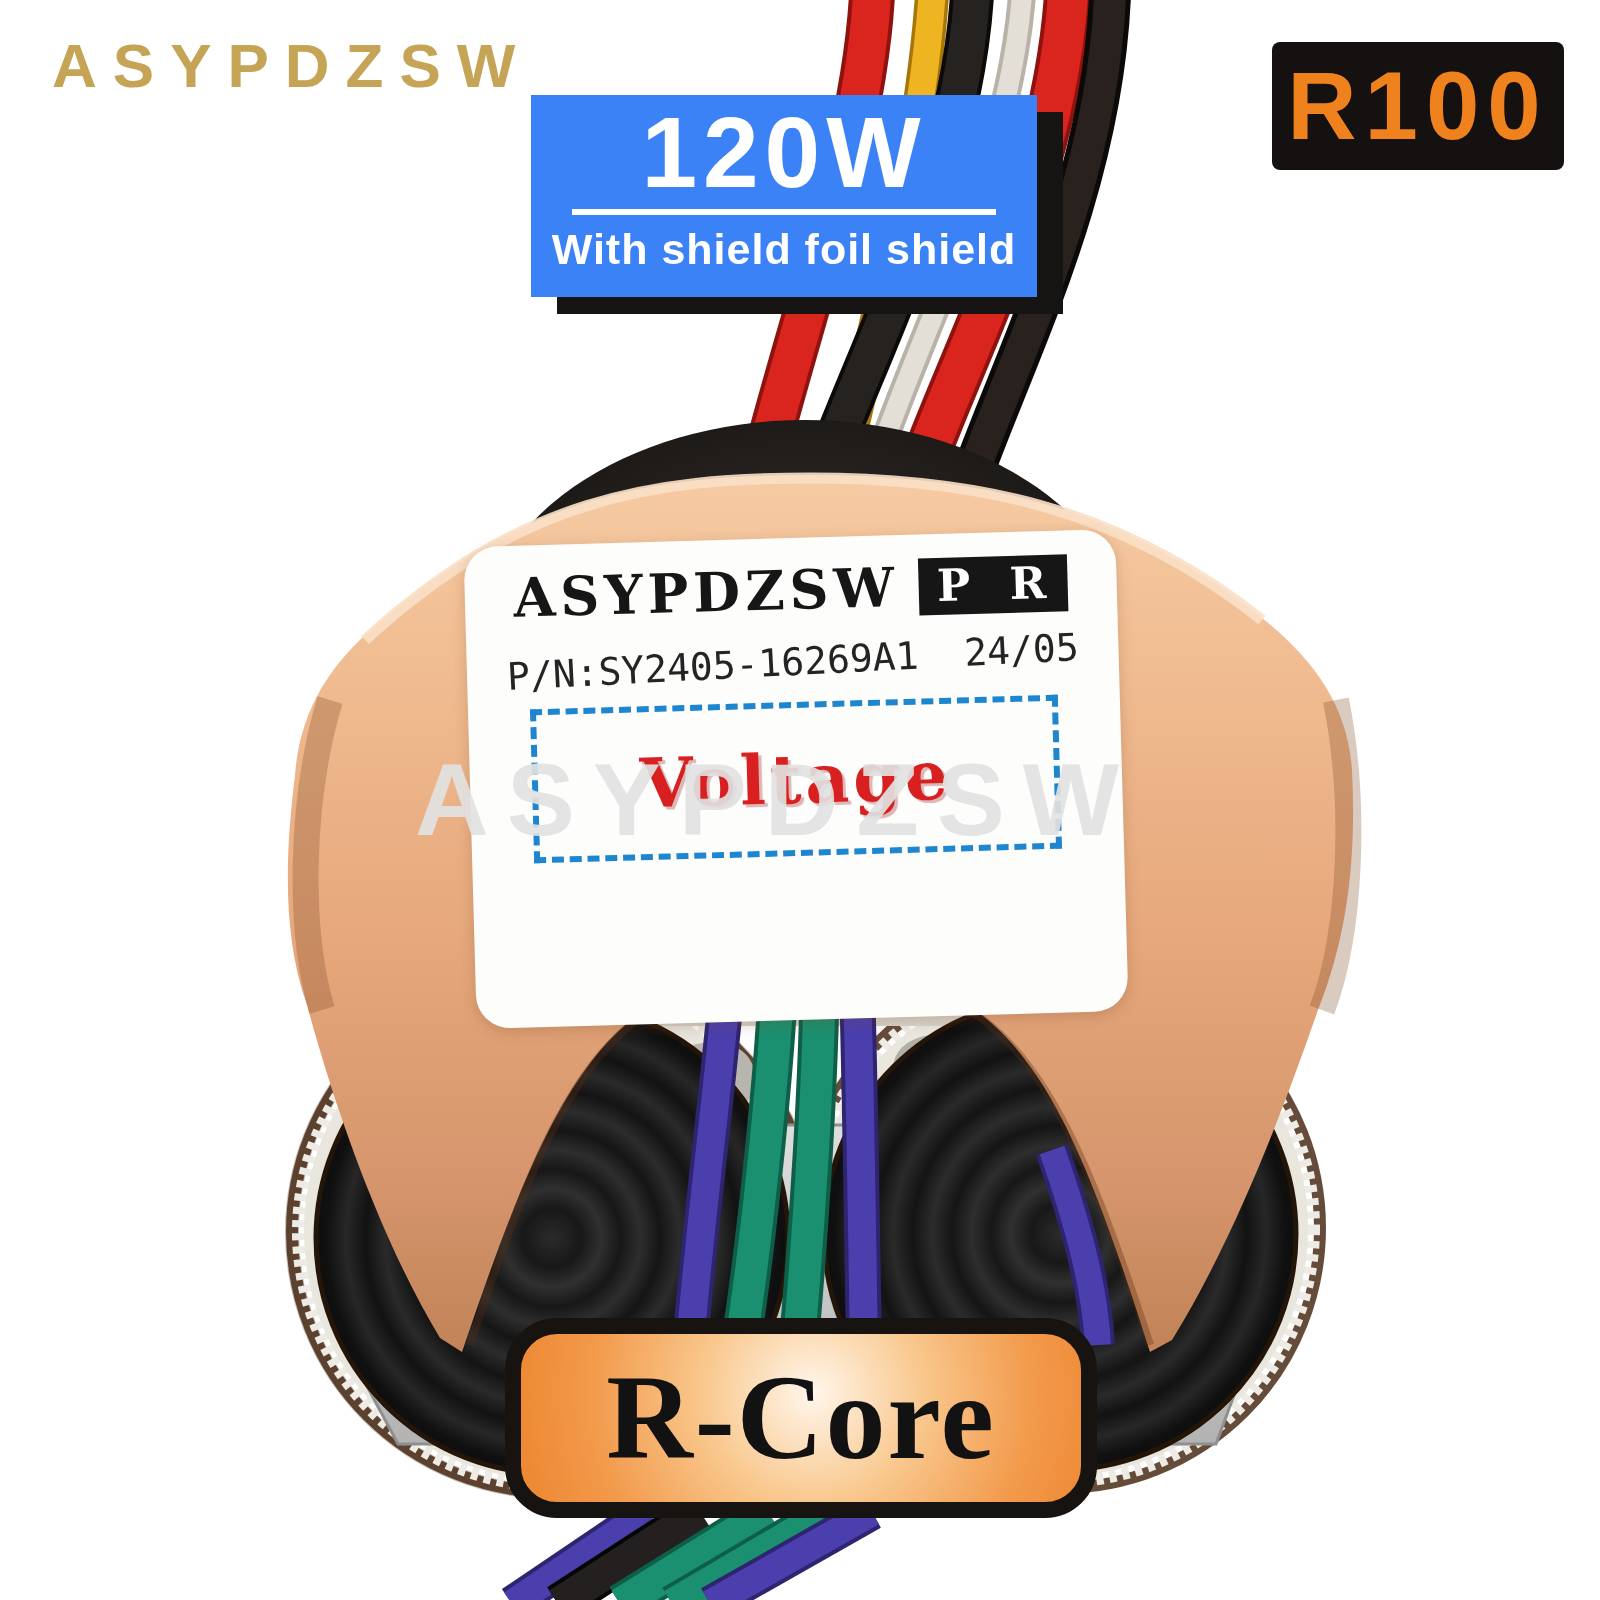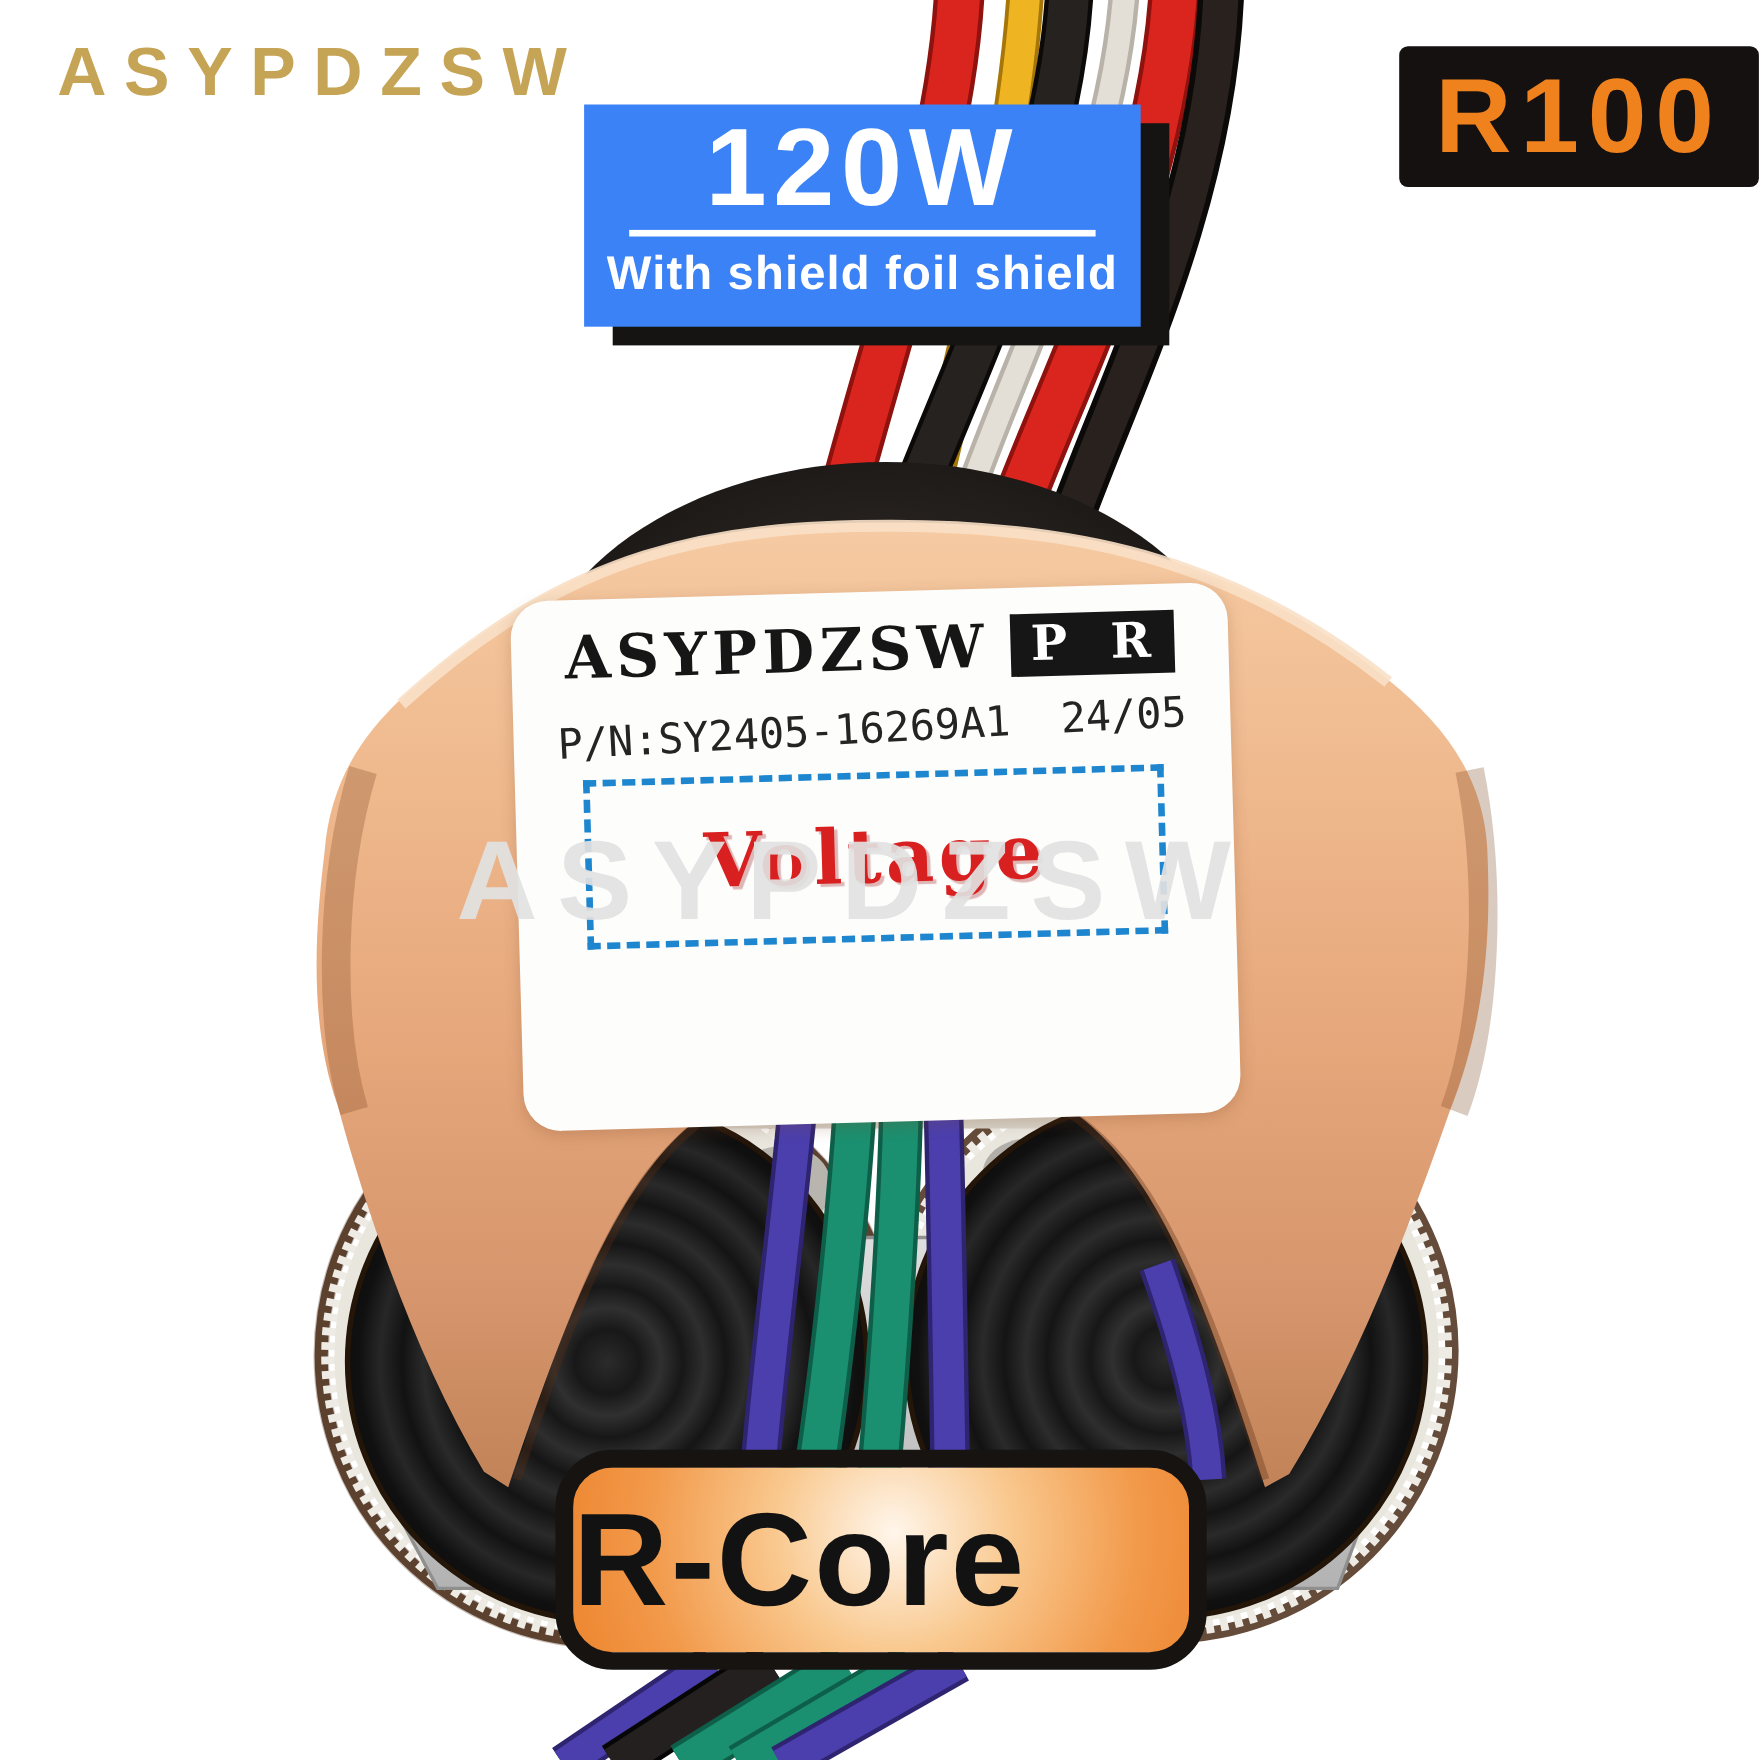--- a/index.html
+++ b/index.html
@@ -5,21 +5,21 @@
   html,body{margin:0;padding:0;background:#ffffff;}
   .canvas{position:relative;width:1600px;height:1600px;background:#ffffff;overflow:hidden;
           font-family:"Liberation Sans",sans-serif;}
   .canvas svg{position:absolute;left:0;top:0;z-index:0;}
 
   
   .brand-logo{position:absolute;left:52px;top:30px;z-index:6;
     font-size:62px;font-weight:800;letter-spacing:16px;color:#c6a455;}
 
   
-  .model-badge{position:absolute;left:1272px;top:42px;width:327px;height:128px;z-index:6;
+  .model-badge{position:absolute;left:1272px;top:42px;width:292px;height:128px;z-index:6;
     background:#141110;border-radius:8px;display:flex;align-items:center;justify-content:center;}
   .model-badge span{font-size:96px;font-weight:700;letter-spacing:8px;color:#f0821e;}
 
   
   .power-badge{position:absolute;left:531px;top:95px;width:506px;height:202px;z-index:6;
     background:#3b82f6;box-shadow:26px 17px 0 0 #161413;display:flex;flex-direction:column;
     align-items:center;justify-content:flex-start;}
   .power-badge .power{font-size:100px;font-weight:800;color:#ffffff;letter-spacing:6px;line-height:1.1;margin-top:2px;}
   .power-badge .rule{width:424px;height:6px;background:#ffffff;margin:2px 0 10px 0;}
   .power-badge .sub{font-size:43px;font-weight:600;color:#ffffff;letter-spacing:1px;}
@@ -42,21 +42,21 @@
     color:#d92020;letter-spacing:4px;text-shadow:3px 3px 1px rgba(150,20,20,.3);}
 
   
   .watermark{position:absolute;left:415px;top:742px;z-index:3;white-space:nowrap;
     font-size:102px;font-weight:700;letter-spacing:18px;color:#e2e2e2;opacity:.92;pointer-events:none;}
 
   
   .core-badge{position:absolute;left:505px;top:1318px;width:592px;height:200px;z-index:6;
     border:16px solid #171310;border-radius:52px;box-sizing:border-box;
     background:radial-gradient(circle at 52% 35%, #fff6eb 0%, #f9c88e 35%, #f2994a 72%, #ed8630 100%);
-    display:flex;align-items:center;}
+    display:flex;align-items:center;justify-content:center;font-family:Liberation Serif, serif;}
   .core-badge span{font-size:120px;font-weight:800;color:#121212;letter-spacing:2px;}
 </style>
 </head>
 <body>
 
 <div class="canvas">
 
   <svg width="1600" height="1600" viewBox="0 0 1600 1600">
     <defs>
       <linearGradient id="copperG" gradientUnits="userSpaceOnUse" x1="0" y1="470" x2="0" y2="1360">

